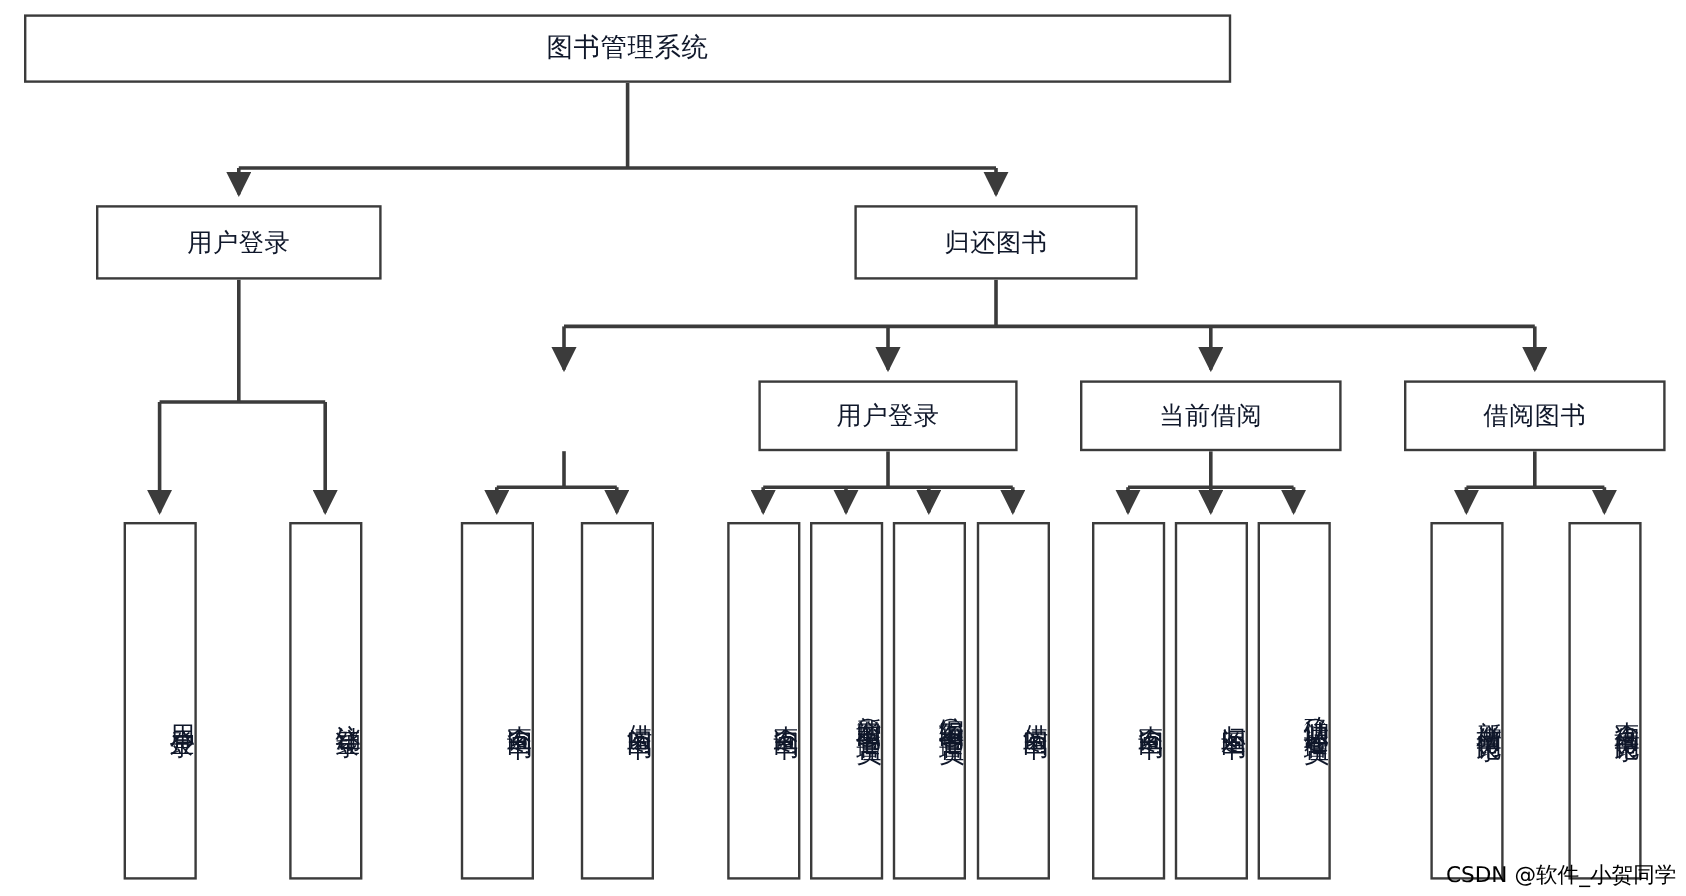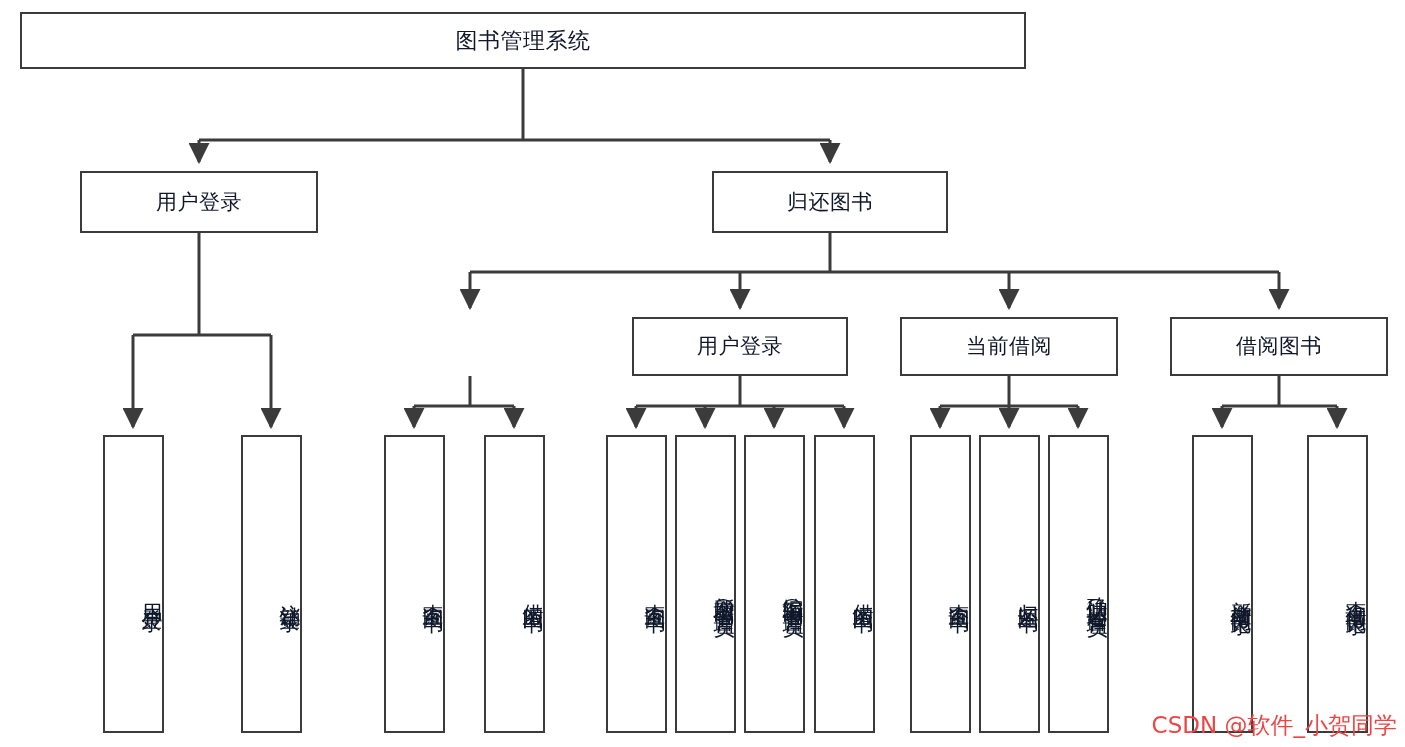--- a/index.html
+++ b/index.html
@@ -51,22 +51,22 @@
     justify-content: center;
     padding-top: 18px;
   }
   .title-node {
     font-size: 22px;
   }
   #watermark {
     position: absolute;
     right: 8px;
     bottom: 6px;
-    font-size: 23px;
-    color: #ef4444;
+    font-size: 18px;
+    color: #000000;
     white-space: nowrap;
     pointer-events: none;
   }
 </style>
 </head>
 <body>
 
 <div id="diagram-root">
 
   <svg id="edges" viewBox="0 0 1405 747">

